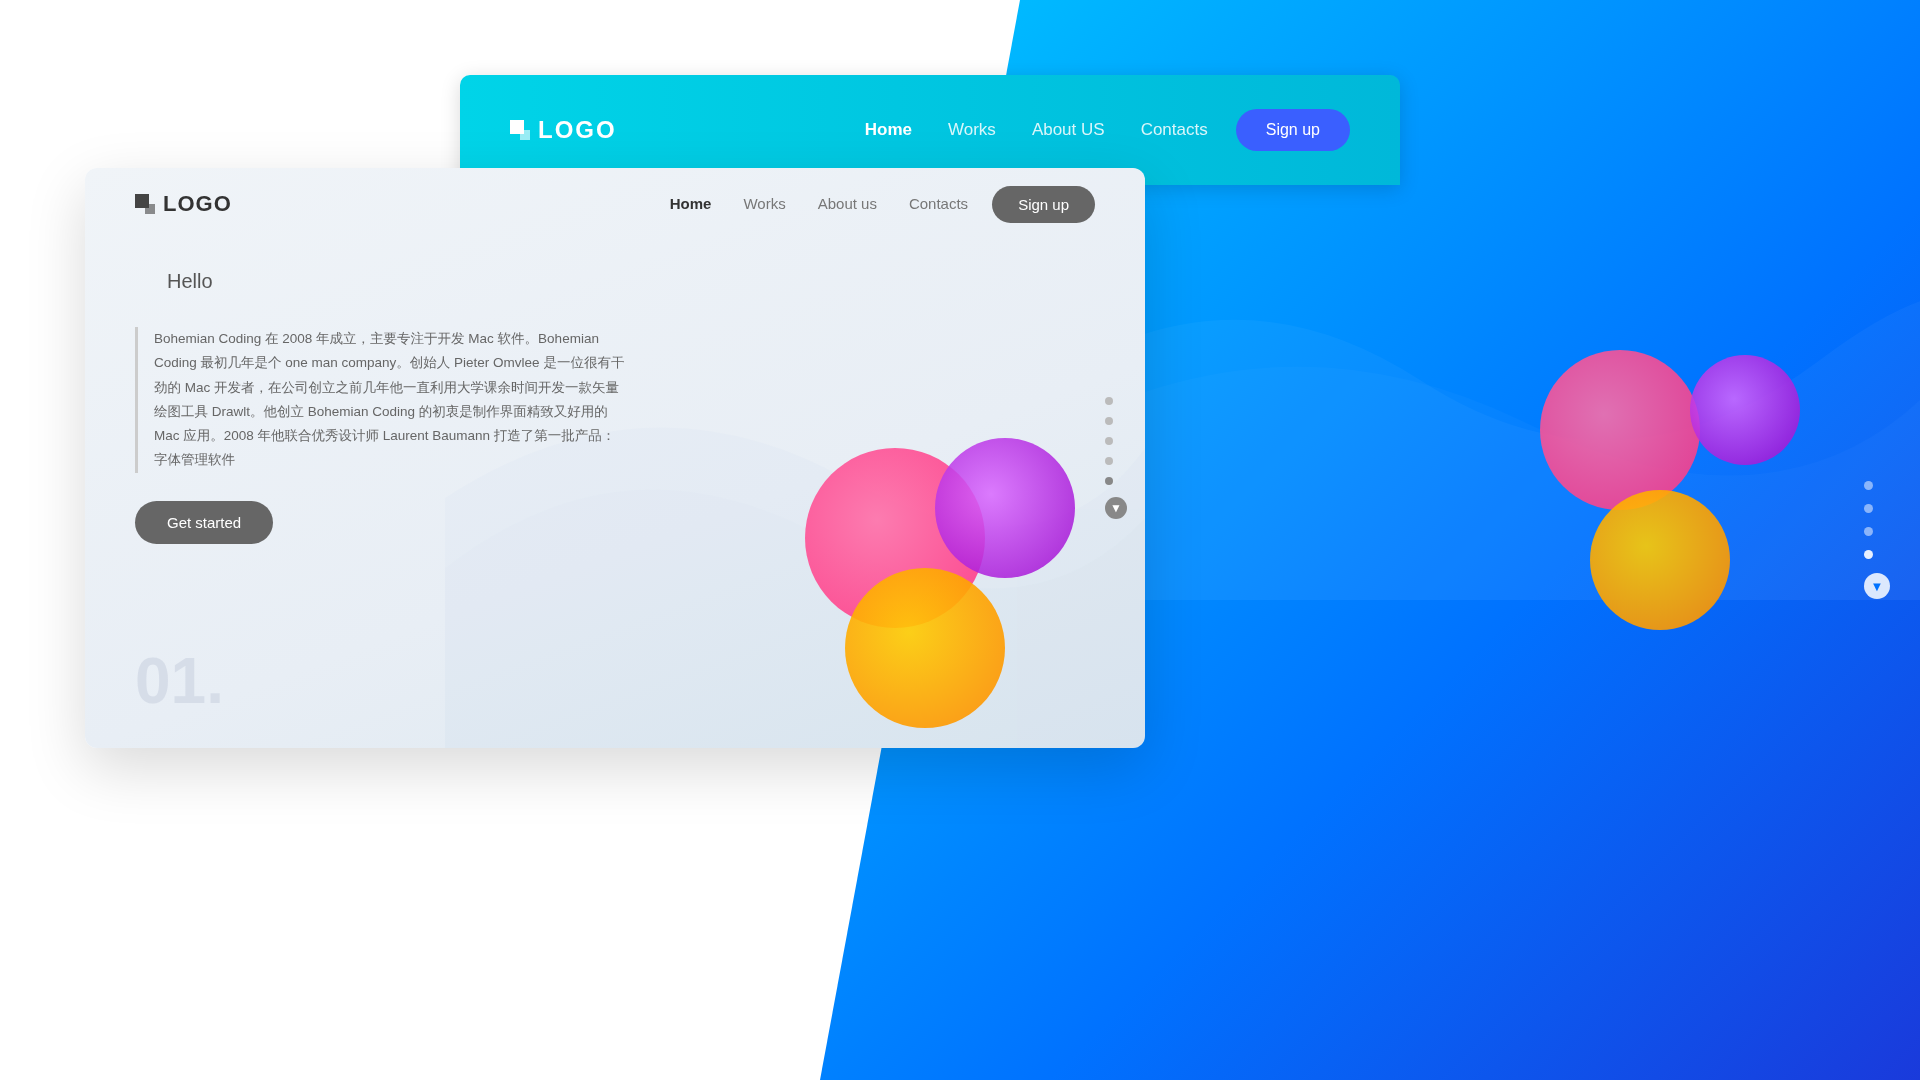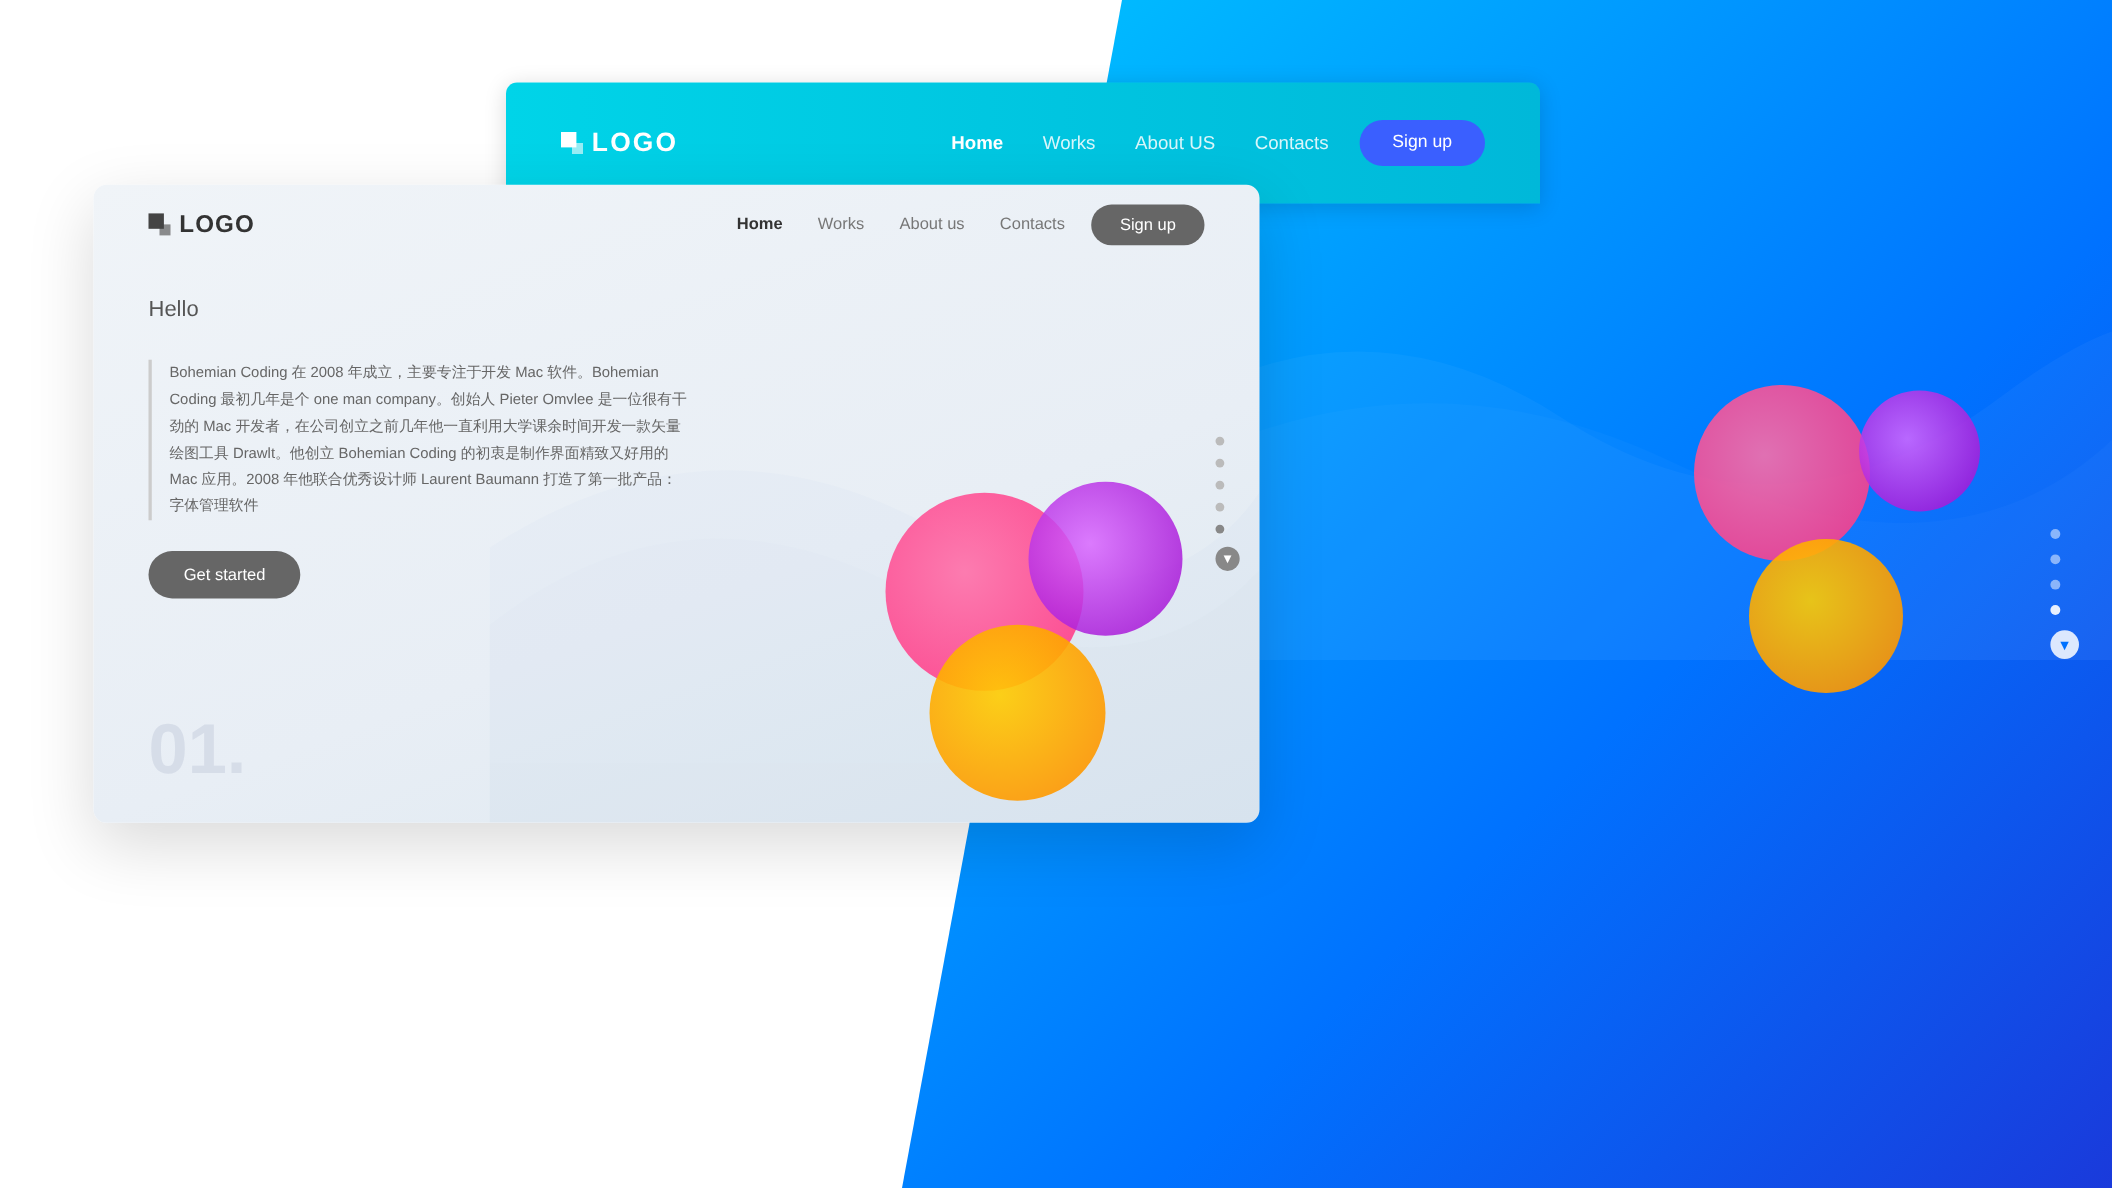--- a/index.html
+++ b/index.html
@@ -126,20 +126,21 @@
       line-height: 1.1;
       letter-spacing: -1px;
       margin-bottom: 28px;
     }
 
     .front-hello {
       font-size: 20px;
       color: #555;
       font-weight: 400;
       margin-bottom: 16px;
+      margin-left: 32px;
     }
 
     .front-text-block {
       border-left: 3px solid #ccc;
       padding-left: 16px;
       font-size: 13.5px;
       color: #666;
       line-height: 1.8;
       max-width: 490px;
       margin-bottom: 28px;

